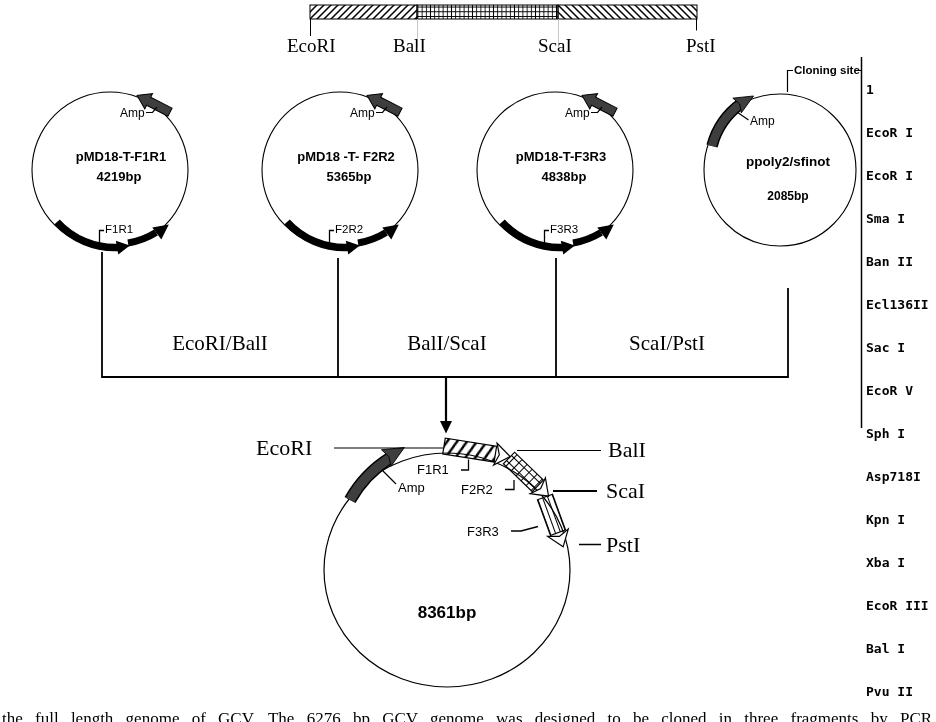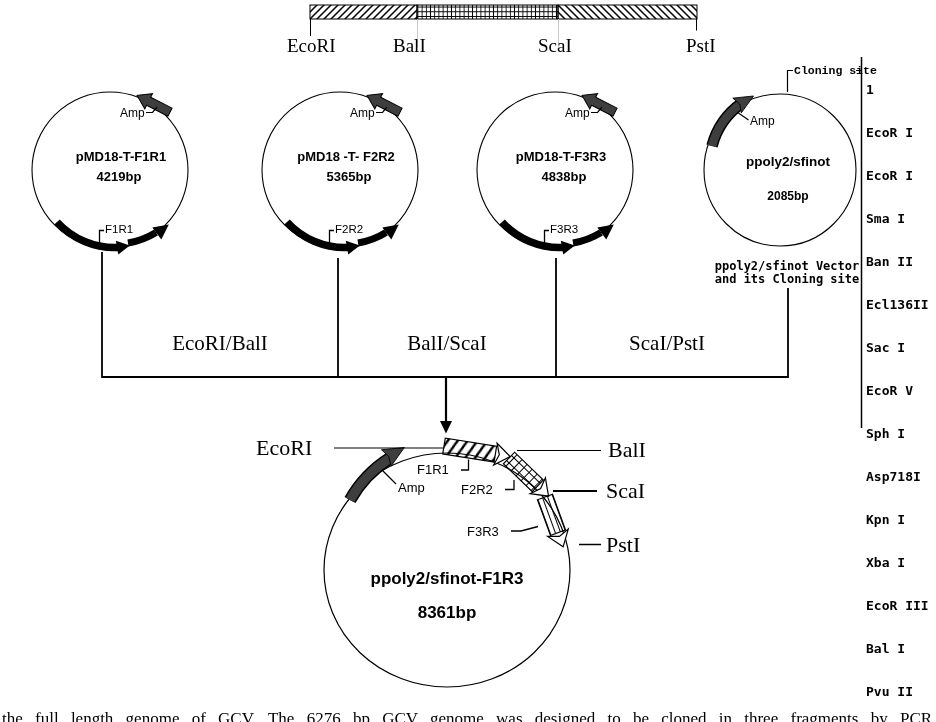--- a/index.html
+++ b/index.html
@@ -10,21 +10,21 @@
   .title{font-weight:bold;font-size:23px;letter-spacing:.5px;white-space:nowrap}
   .site{font-family:"Liberation Serif",serif;font-size:19px;white-space:nowrap}
   .fsite{font-family:"Liberation Serif",serif;font-size:22px;white-space:nowrap}
   .it{}
   .dig{font-family:"Liberation Serif",serif;font-size:21px;white-space:nowrap;transform:translateX(-50%)}
   .pname{font-weight:bold;font-size:13px;white-space:nowrap;transform:translateX(-50%)}
   .mono{font-family:Liberation Sans, sans-serif}
   .lbl{font-size:12px;white-space:nowrap}
   .ins{font-size:11.5px;white-space:nowrap}
   .flbl{font-size:13px;white-space:nowrap}
-  .csite{font-family:Liberation Mono, monospace;font-weight:bold;font-size:11.5px;white-space:nowrap}
+  .csite{font-family:Liberation Sans, sans-serif;font-weight:bold;font-size:11.5px;white-space:nowrap}
   .note{font-family:"DejaVu Sans Mono",monospace;font-weight:bold;font-size:12px;line-height:13px;
         text-align:center;transform:translateX(-50%);white-space:nowrap}
   .fname{font-weight:bold;font-size:17px;white-space:nowrap;transform:translateX(-50%)}
   .list{font-family:"DejaVu Sans Mono",monospace;font-weight:bold;font-size:13px;line-height:14.35px;white-space:pre}
   .cap{font-family:"Liberation Serif",serif;font-size:17px;white-space:nowrap;word-spacing:8px}
   .ampfill{fill:#3e3e3e;stroke:#000;stroke-width:1}
 </style>
 </head>
 <body>
 
@@ -160,24 +160,20 @@
 
   <div class="abs pname" style="left:561px;top:149px">pMD18-T-F3R3</div>
   <div class="abs pname" style="left:564px;top:169px">4838bp</div>
   <div class="abs lbl" style="left:565px;top:106px">Amp</div>
   <div class="abs ins" style="left:550px;top:223px">F3R3</div>
 
   <div class="abs pname mono" style="left:788px;top:154px;font-size:13.5px">ppoly2/sfinot</div>
   <div class="abs pname mono" style="left:788px;top:189px;font-size:12px">2085bp</div>
   <div class="abs lbl" style="left:750px;top:114px">Amp</div>
   <div class="abs csite" style="left:794px;top:64px">Cloning site</div>
-  <div class="abs note" style="left:787px;top:260px">
-    <div>ppoly2/sfinot Vector</div>
-    <div>and its Cloning site</div>
-  </div>
 
   <div class="abs dig" style="left:220px;top:331px"><span class="it">Eco</span><span>RI</span><span>/</span><span class="it">Bal</span><span>I</span></div>
   <div class="abs dig" style="left:447px;top:331px"><span class="it">Bal</span><span>I</span><span>/</span><span class="it">Sca</span><span>I</span></div>
   <div class="abs dig" style="left:667px;top:331px"><span class="it">Sca</span><span>I</span><span>/</span><span class="it">Pst</span><span>I</span></div>
 
   <div class="abs list" style="left:866px;top:54px">
     <div>1</div>
     <div>EcoR I</div>
     <div>EcoR I</div>
     <div>Sma I</div>
@@ -198,21 +194,20 @@
     
     
     
     
     
     
     
     
   </div>
 
-  <div class="abs fname" style="left:447px;top:569px">ppoly2/sfinot-F1R3</div>
   <div class="abs fname" style="left:447px;top:603px">8361bp</div>
   <div class="abs flbl" style="left:398px;top:480px">Amp</div>
   <div class="abs flbl" style="left:417px;top:462px">F1R1</div>
   <div class="abs flbl" style="left:461px;top:482px">F2R2</div>
   <div class="abs flbl" style="left:467px;top:524px">F3R3</div>
 
   <div class="abs fsite" style="left:256px;top:435px"><span class="it">Eco</span><span>RI</span></div>
   <div class="abs fsite" style="left:608px;top:437px"><span class="it">Bal</span><span>I</span></div>
   <div class="abs fsite" style="left:606px;top:478px"><span class="it">Sca</span><span>I</span></div>
   <div class="abs fsite" style="left:606px;top:532px"><span class="it">Pst</span><span>I</span></div>

